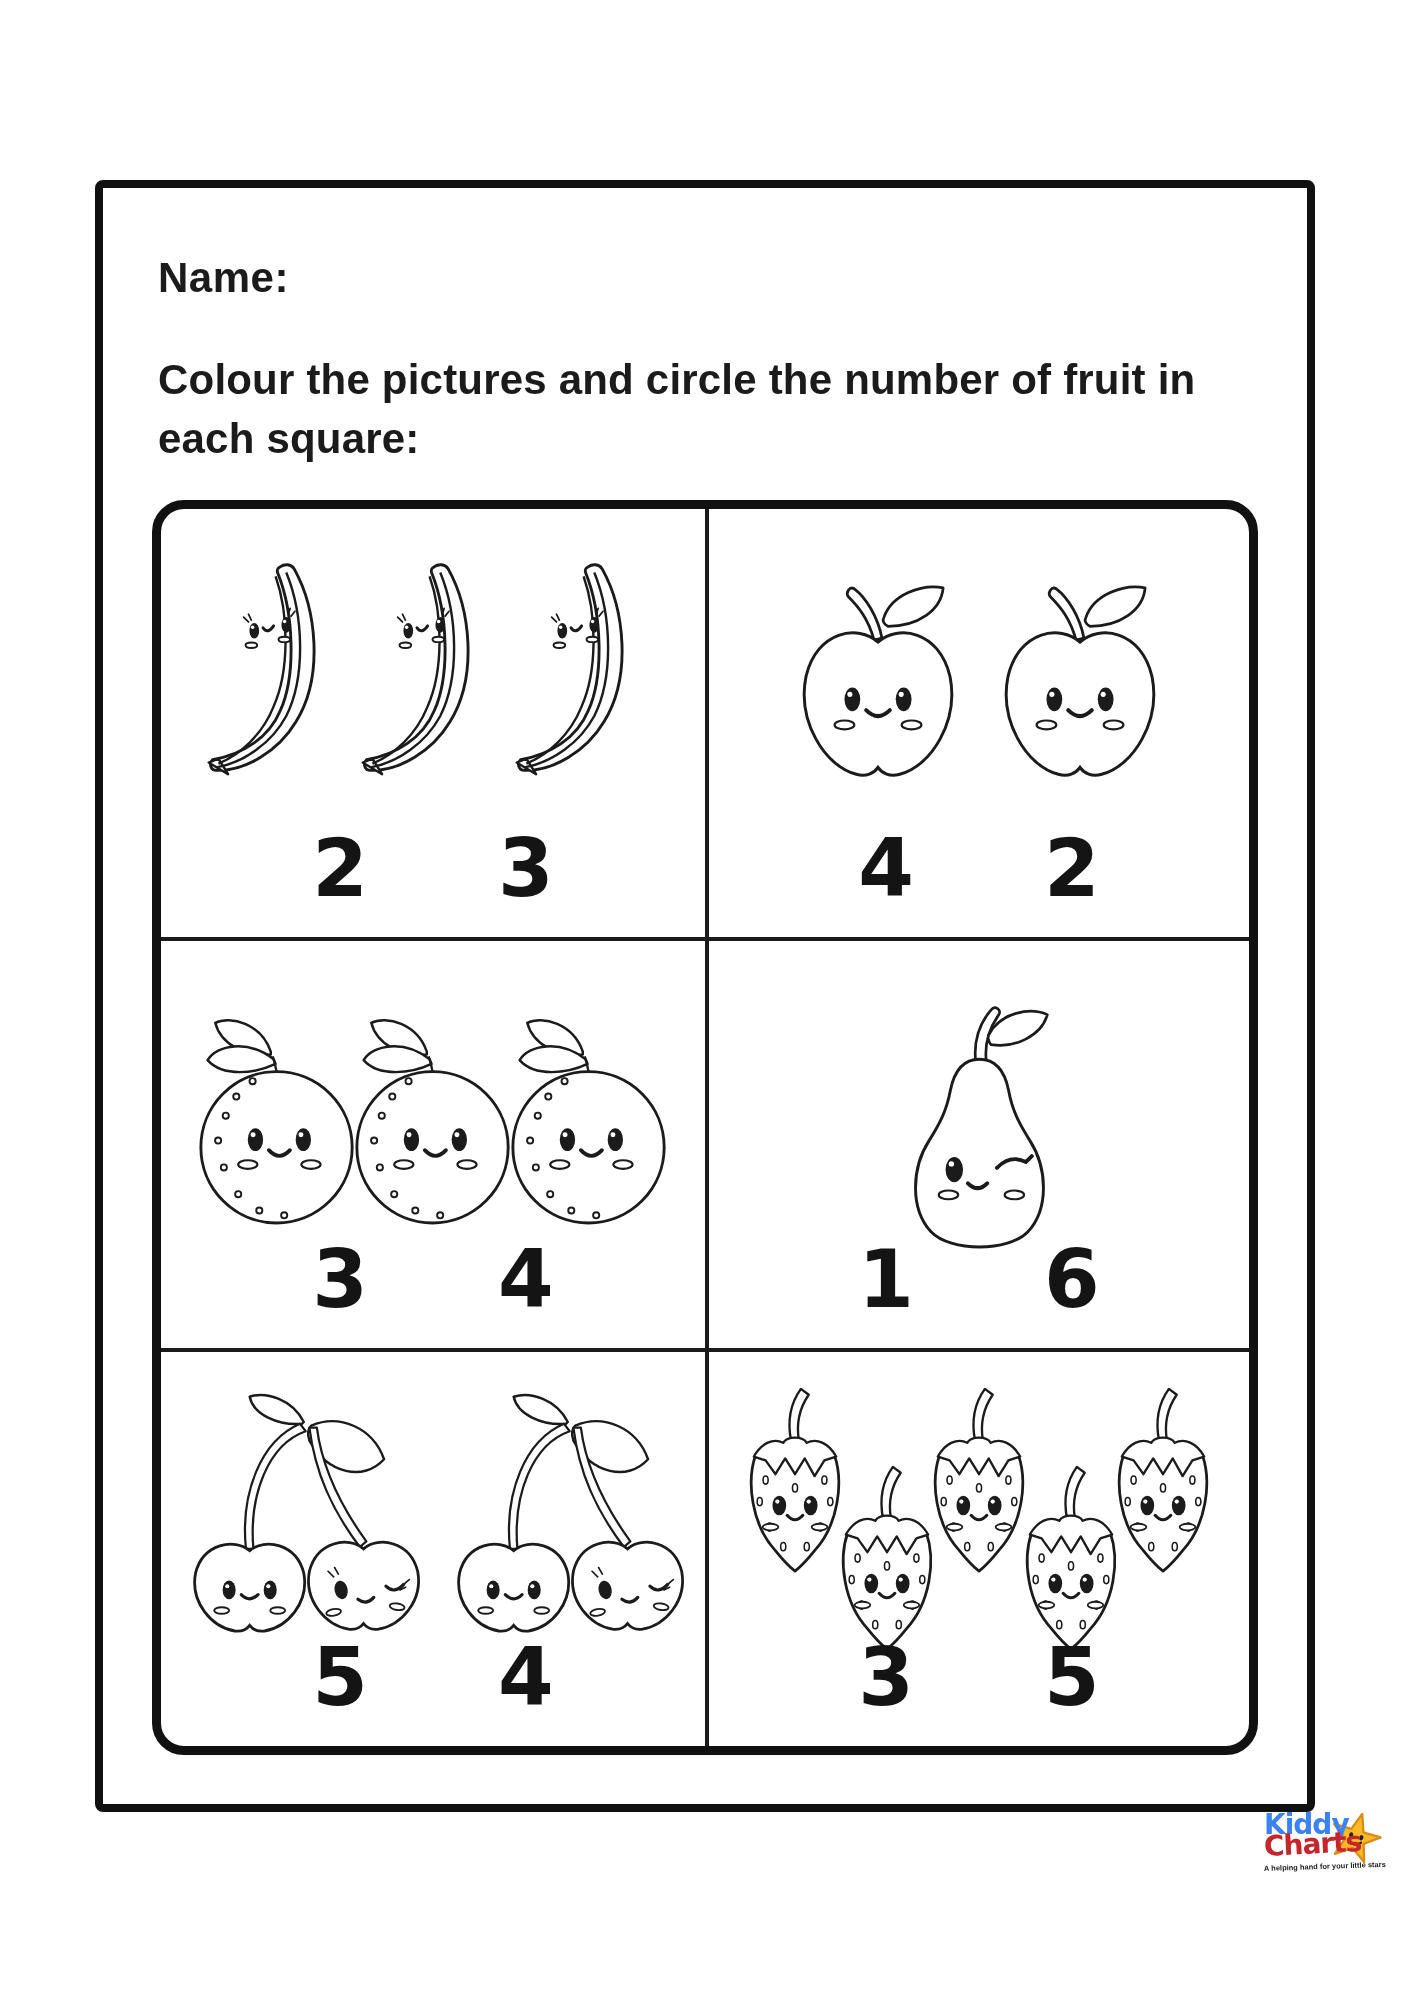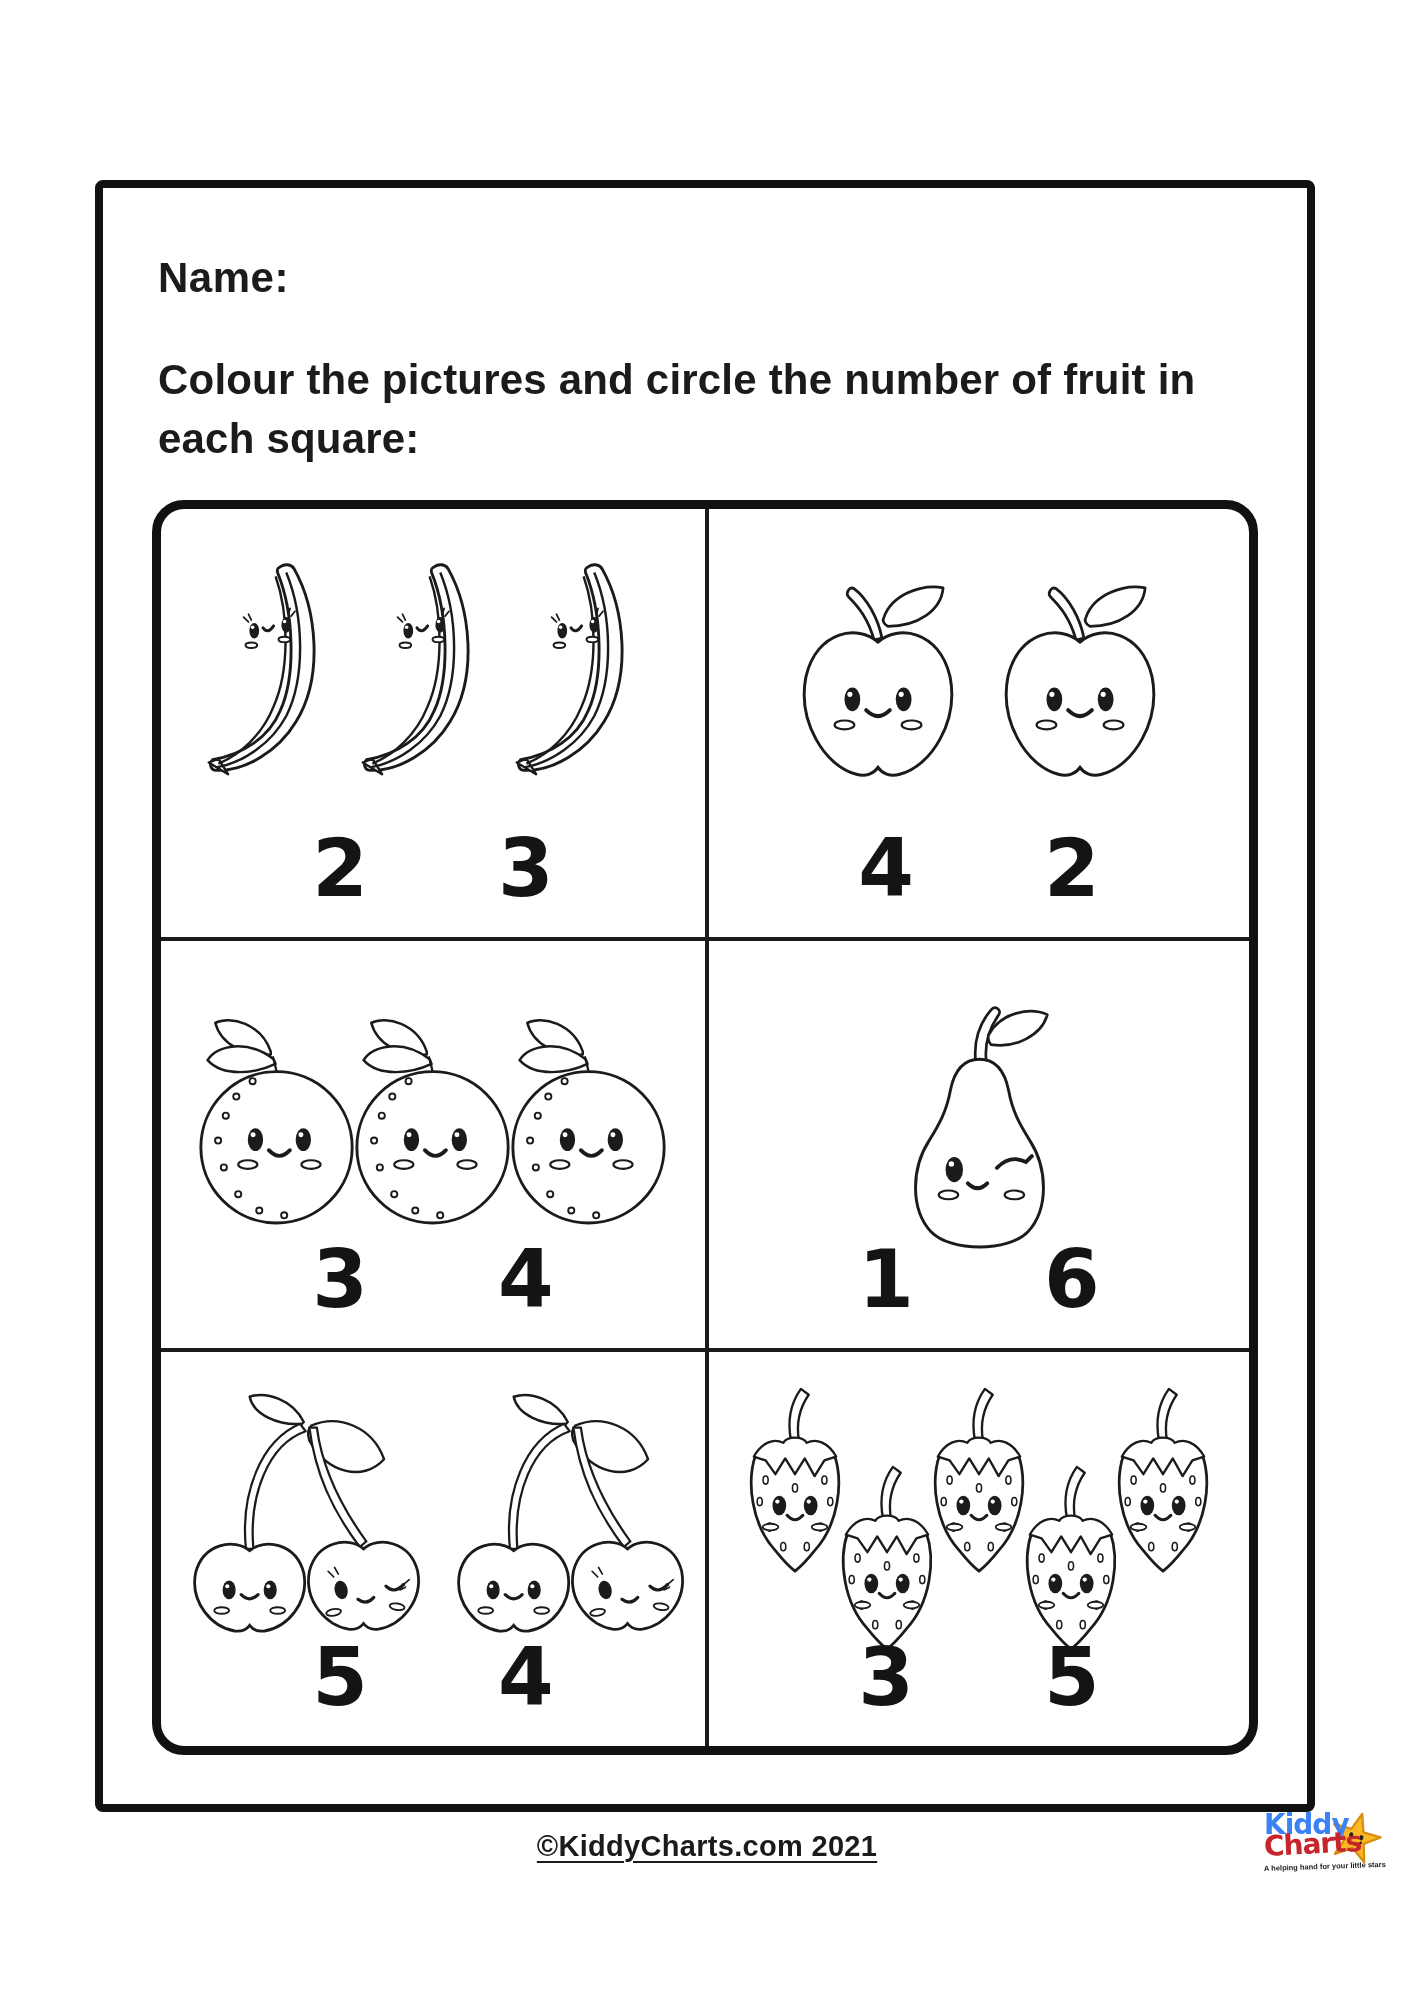--- a/index.html
+++ b/index.html
@@ -347,21 +347,20 @@
             </div>
           </div>
     <div class="options">
       <span class="option">3</span>
       <span class="option">5</span>
     </div>
   </div>
 </div>
   </div>
 
-  <div class="footer-credit">©KiddyCharts.com 2021</div>
 
   <div class="logo">
     <svg class="logo-star" width="58" height="58">
         <use href="#sym-logo-star"></use>
       </svg>
     <div class="logo-words">
       <span class="logo-word-top" style="color: #3b82f6;">Kiddy</span>
       <span class="logo-word-bottom" style="color: rgb(200, 36, 43);">Charts</span>
     </div>
     <div class="logo-tagline">A helping hand for your little stars</div>

